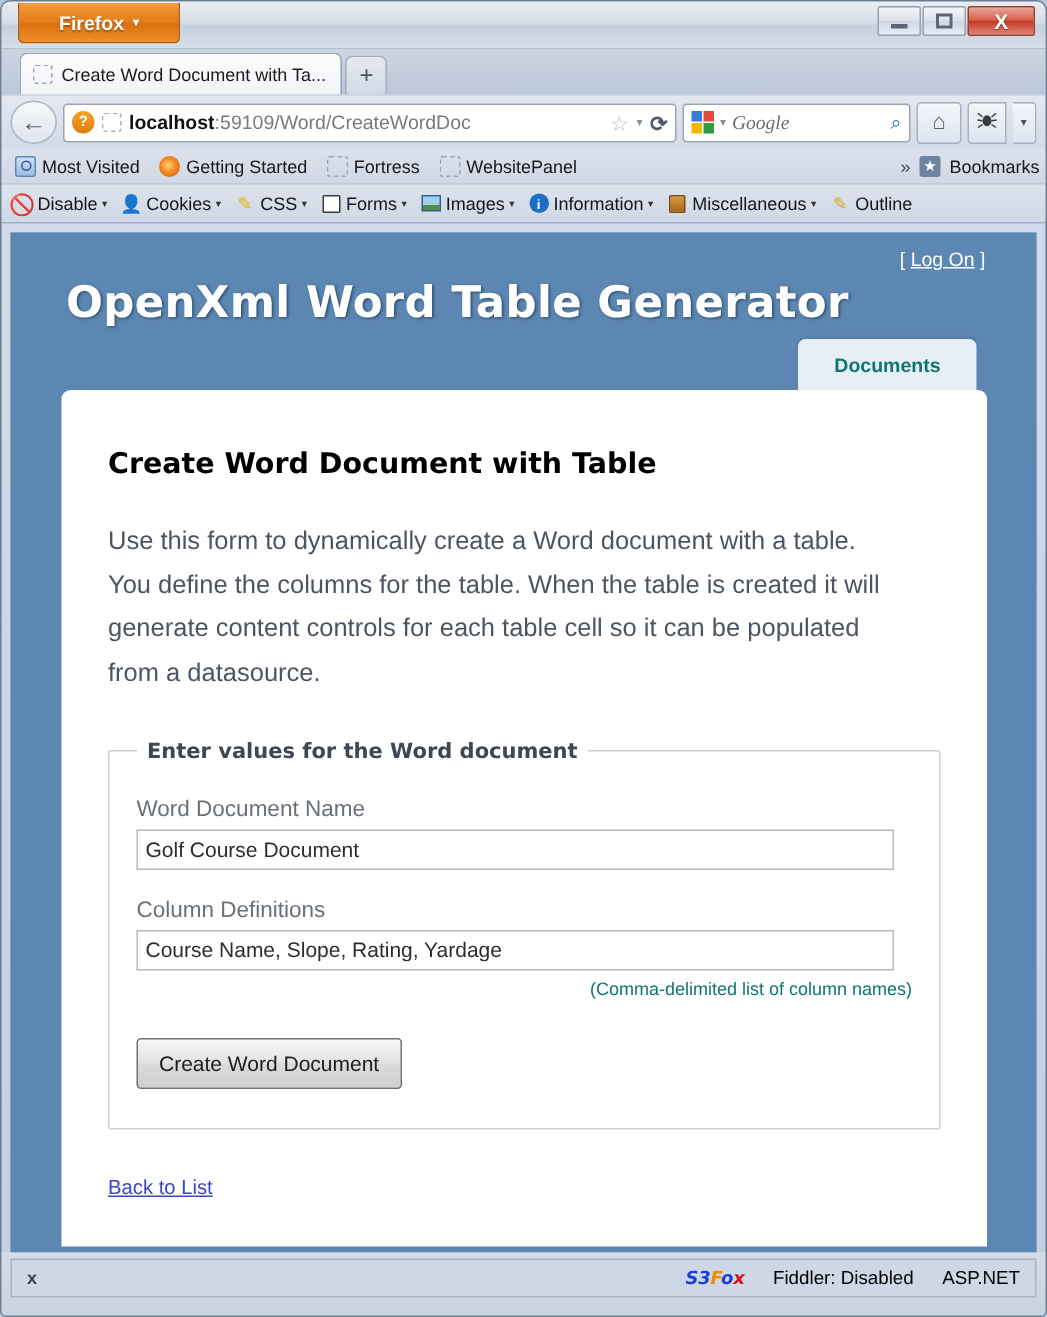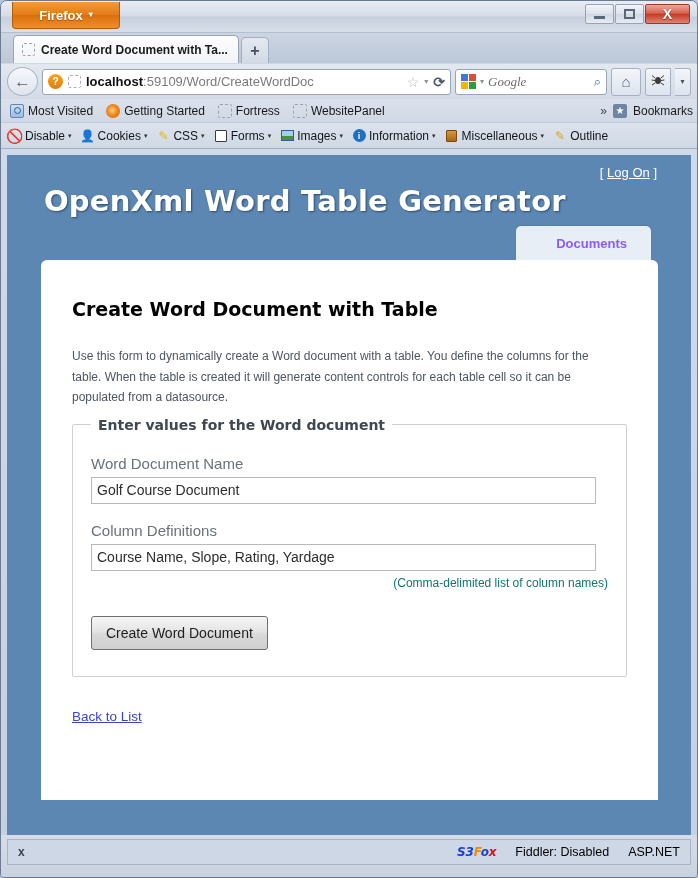--- a/index.html
+++ b/index.html
@@ -64,21 +64,21 @@
   }
   .wc .minglyph { width: 11px; height: 3px; background: #5b6676; margin-top: 6px; }
   .wc .maxglyph { width: 11px; height: 10px; border: 2px solid #5b6676; }
 
   
   .tabstrip {
     height: 30px;
     position: relative;
     background: linear-gradient(to bottom, #ccd5e2 0%, #bcc7d8 100%);
     padding-left: 12px;
-    display: flex; align-items: flex-end; font-weight: bold;
+    display: flex; align-items: flex-end;
   }
   .tab {
     height: 28px;
     background: linear-gradient(to bottom, #fdfdfe 0%, #f1f3f7 100%);
     border: 1px solid #9aa6b8;
     border-bottom: none;
     border-radius: 5px 5px 0 0;
     display: flex; align-items: center;
     padding: 0 10px 0 8px;
     max-width: 250px;
@@ -319,42 +319,42 @@
     font-family: "DejaVu Sans", sans-serif;
   }
   .menucontainer {
     display: flex; justify-content: flex-end;
     padding-right: 22px;
     margin-top: 8px;
   }
   .menutab {
     background: #e8eef6;
     border-radius: 5px 5px 0 0;
-    padding: 10px 24px 9px 40px;
-    font-size: 13px; font-weight: bold; color: #8b5cf6;
+    padding: 10px 24px 9px 24px;
+    font-size: 13px; font-weight: bold; color: #0f766e;
     box-shadow: 0 -1px 2px rgba(0,0,0,.08);
   }
   .main {
     background: #ffffff;
     border-radius: 6px 6px 0 0;
     margin: 0 15px 0 16px;
     min-height: 540px;
     padding: 38px 31px 30px 31px;
   }
   h2.pagehead {
     font-size: 19px; color: #000000;
     font-weight: bold;
     margin-bottom: 26px;
     font-family: "DejaVu Sans", sans-serif;
   }
   p.intro {
-    font-size: 12px; color: #4c5560;
+    font-size: 17px; color: #4c5560;
     line-height: 1.72;
     max-width: 525px;
-    margin-bottom: 9px;
+    margin-bottom: 30px;
   }
   fieldset.formbox {
     border: 1px solid #d0d0d0;
     border-radius: 2px;
     padding: 14px 18px 26px 18px;
     margin-bottom: 30px;
   }
   legend.formlegend {
     font-size: 14px; font-weight: bold; color: #3f4750;
     padding: 0 7px;

